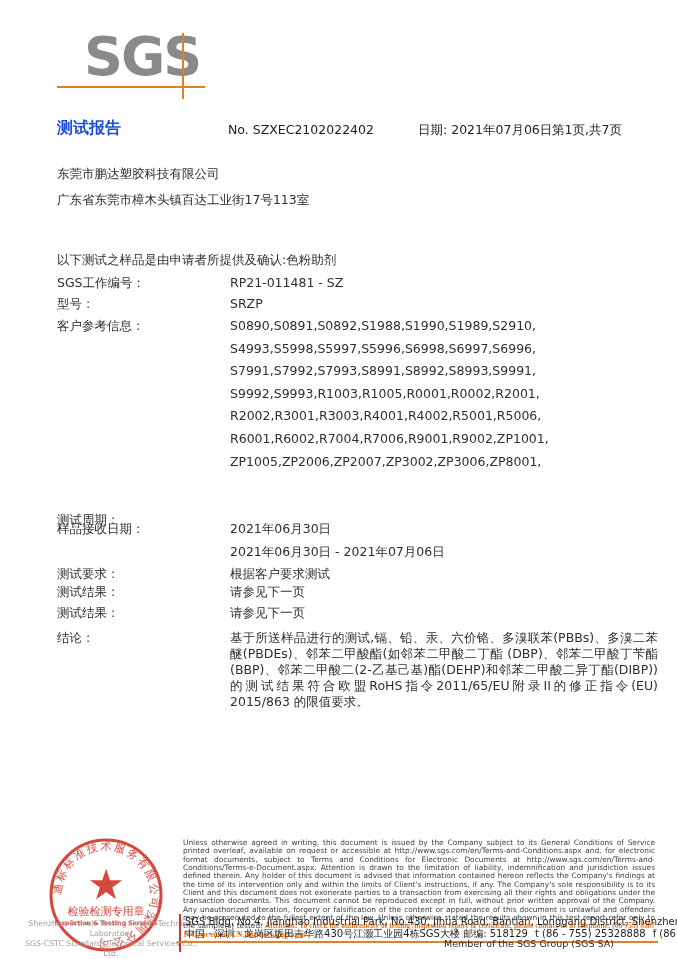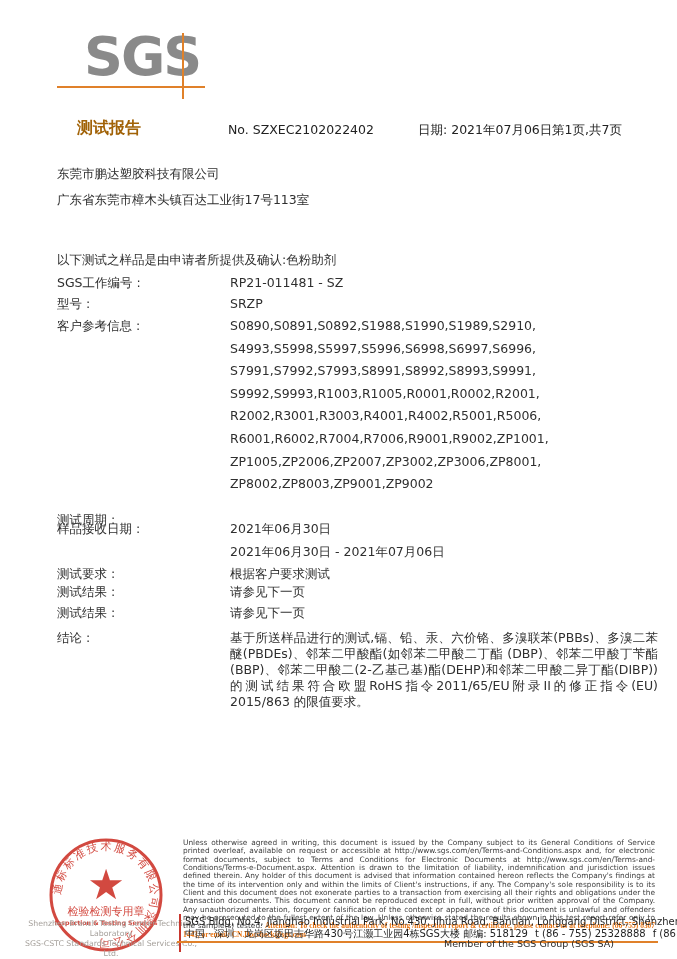--- a/index.html
+++ b/index.html
@@ -7,21 +7,21 @@
     position:relative;width:677px;height:959px;background:#fff;
     font-family:"DejaVu Sans","Liberation Sans",sans-serif;
     color:#2f2f2f;overflow:hidden;margin:0 auto;
   }
   .abs{position:absolute;}
   
   .logo-text{left:84px;top:30px;font-size:54px;font-weight:bold;color:#8a8a8a;letter-spacing:-2px;line-height:1;}
   .logo-hline{left:57px;top:86px;width:148px;height:2px;background:#e0812a;}
   .logo-vline{left:182px;top:33px;width:2px;height:66px;background:#e0812a;}
   
-  .doc-title{left:57px;top:118px;font-size:16px;font-weight:bold;color:#a16207;margin-left:20px;}
+  .doc-title{left:57px;top:118px;font-size:16px;font-weight:bold;color:#1d4ed8;}
   .hmeta{top:122px;font-size:12.5px;color:#222;}
   
   .t{font-size:12.5px;color:#2f2f2f;line-height:1.3;}
   .lbl{left:57px;}
   .val{left:230px;}
   .ref-lines div{height:22.6px;}
   .conclusion{width:428px;line-height:16px;text-align:justify;}
   
   .legal{left:183px;top:839px;width:472px;font-size:7.4px;line-height:8.35px;color:#3d3d3d;text-align:justify;}
   .attention{color:#e87514;font-weight:bold;font-family:Liberation Serif, serif;}
@@ -60,21 +60,20 @@
 
   <div class="abs t lbl" style="top:318px;">客户参考信息 :</div>
   <div class="abs t val ref-lines" style="top:318px;">
     <div>S0890,S0891,S0892,S1988,S1990,S1989,S2910,</div>
     <div>S4993,S5998,S5997,S5996,S6998,S6997,S6996,</div>
     <div>S7991,S7992,S7993,S8991,S8992,S8993,S9991,</div>
     <div>S9992,S9993,R1003,R1005,R0001,R0002,R2001,</div>
     <div>R2002,R3001,R3003,R4001,R4002,R5001,R5006,</div>
     <div>R6001,R6002,R7004,R7006,R9001,R9002,ZP1001,</div>
     <div>ZP1005,ZP2006,ZP2007,ZP3002,ZP3006,ZP8001,</div>
-    <div>ZP8002,ZP8003,ZP9001,ZP9002</div>
   </div>
 
   <div class="abs t lbl" style="top:521px;">样品接收日期 :</div>
   <div class="abs t val" style="top:521px;">2021年06月30日</div>
 
   <div class="abs t lbl" style="top:512px;text-align:center;">测试周期 :</div>
   <div class="abs t val" style="top:544px;">2021年06月30日 - 2021年07月06日</div>
 
   <div class="abs t lbl" style="top:566px;">测试要求 :</div>
   <div class="abs t val" style="top:566px;">根据客户要求测试</div>

